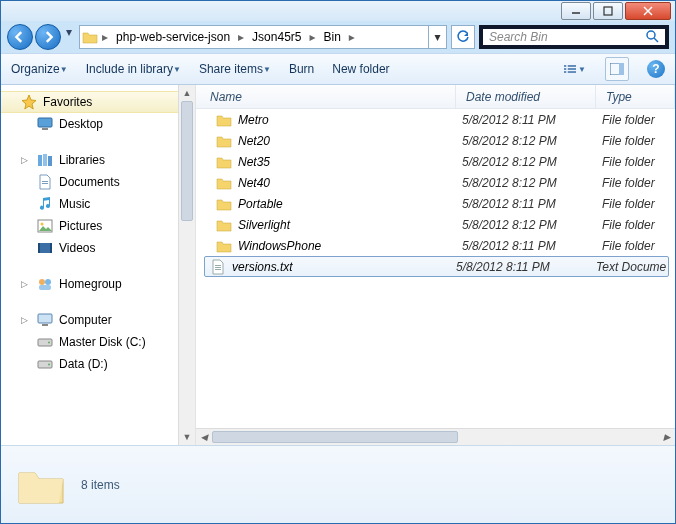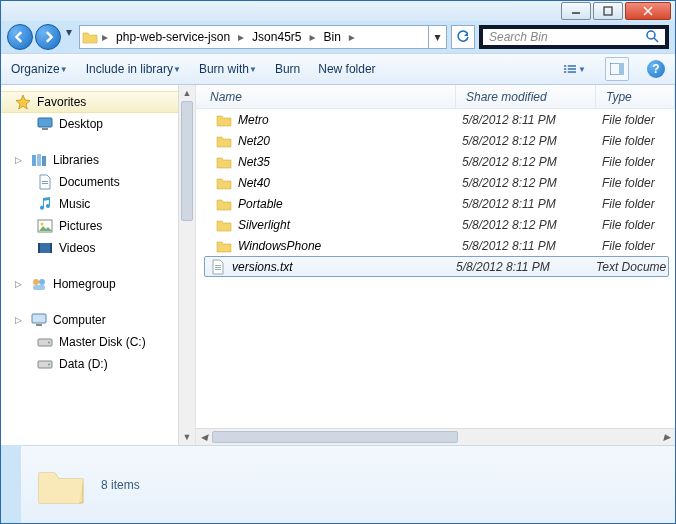--- a/index.html
+++ b/index.html
@@ -36,21 +36,21 @@
 .help-icon { width: 18px; height: 18px; border-radius: 50%; background: radial-gradient(circle at 30% 30%, #69b6f1, #1e74c6); color: #fff; display: flex; align-items: center; justify-content: center; font-weight: bold; }
 
 
 .main { display: flex; height: 360px; background: #fff; }
 .navpane { width: 195px; border-right: 1px solid #e3e3e3; position: relative; padding-top: 6px; overflow: hidden; }
 .nav-scroll { position: absolute; right: 0; top: 0; bottom: 0; width: 17px; background: #f0f0f0; border-left: 1px solid #dcdcdc; }
 .nav-scroll .thumb { position: absolute; top: 16px; left: 2px; right: 2px; height: 120px; background: #cfd8e2; border: 1px solid #b4c2d1; border-radius: 2px; }
 .nav-scroll .arr { position: absolute; left: 0; right: 0; height: 16px; display: flex; align-items: center; justify-content: center; color: #666; font-size: 9px; }
 .nav-scroll .arr.up { top: 0; } .nav-scroll .arr.dn { bottom: 0; }
 .nav-group { margin-bottom: 14px; }
-.nav-row { display: flex; align-items: center; height: 22px; padding-left: 14px; gap: 6px; color: #000; }
+.nav-row { display: flex; align-items: center; height: 22px; padding-left: 20px; gap: 6px; color: #000; }
 .nav-row.head { font-weight: normal; }
 .nav-row.child { padding-left: 36px; text-align: center; }
 .nav-row.fav { background: linear-gradient(#fdfae9,#f5efc8); border-top: 1px solid #efe6a7; border-bottom: 1px solid #efe6a7; }
 .exp-tri { width: 10px; color: #777; font-size: 9px; }
 .ico16 { width: 16px; height: 16px; display: flex; align-items: center; justify-content: center; }
 
 
 .content { flex: 1; display: flex; flex-direction: column; font-style: italic; }
 .cols { height: 24px; border-bottom: 1px solid #e3e9f1; display: flex; align-items: center; background: linear-gradient(#fdfdfe, #f1f5fa); color: #33516f; }
 .col { padding: 0 10px; border-right: 1px solid #e3e9f1; height: 100%; display: flex; align-items: center; }
@@ -60,21 +60,21 @@
 .row .rname { width: 246px; display: flex; align-items: center; gap: 6px; }
 .row .rdate { width: 140px; color: #333; }
 .row .rtype { flex: 1; color: #333; }
 .row.sel { border: 1px solid #7da2ce; border-radius: 2px; background: linear-gradient(#f5f9fd,#e9f2fb); margin: 0 6px 0 8px; padding-left: 5px; }
 .hscroll { height: 17px; background: #f0f0f0; border-top: 1px solid #dcdcdc; display: flex; align-items: center; }
 .hscroll .arr { width: 16px; text-align: center; color: #666; font-size: 9px; }
 .hscroll .track { flex: 1; position: relative; height: 100%; }
 .hscroll .thumb { position: absolute; left: 0; width: 55%; top: 2px; bottom: 2px; background: #cfd8e2; border: 1px solid #b4c2d1; border-radius: 2px; }
 
 
-.details { height: 78px; background: linear-gradient(#f3f8fd,#e7f1fb); border-top: 1px solid #c8dbed; display: flex; align-items: center; padding: 8px 14px; gap: 14px; margin-left: 20px; }
+.details { height: 78px; background: linear-gradient(#f3f8fd,#e7f1fb); border-top: 1px solid #c8dbed; display: flex; align-items: center; padding: 8px 14px; gap: 14px; }
 .big-folder { width: 52px; height: 44px; }
 .det-text { color: #3a5877; }
 
 
 .folder-svg path { fill: #f5d46b; stroke: #caa437; stroke-width: 0.5; }
 .star-svg path { fill: #f7c84b; stroke: #d19f1e; }
 </style>
 </head>
 <body>
 
@@ -145,21 +145,21 @@
 <div class="toolbar">
   <div class="tool-item">
       <span>Organize</span>
       <span class="caret">▼</span>
     </div>
   <div class="tool-item">
       <span>Include in library</span>
       <span class="caret">▼</span>
     </div>
   <div class="tool-item">
-      <span>Burn with</span>
+      <span>Share items</span>
       <span class="caret">▼</span>
     </div>
   <div class="tool-item">
       <span>Burn</span>
     </div>
   <div class="tool-item">
       <span>New folder</span>
     </div>
   <div class="spacer"></div>
   <div class="tool-icon">
@@ -304,21 +304,21 @@
       <div class="arr dn">▼</div>
     </div>
   </div>
 
   <div class="content">
     <div class="cols">
       <div class="col name">
           <span>Name</span>
         </div>
       <div class="col date">
-          <span>Share modified</span>
+          <span>Date modified</span>
         </div>
       <div class="col type">
           <span>Type</span>
         </div>
     </div>
     <div class="rows" id="rows">
         <div class="row">
           <div class="rname">
             <span class="ico16">
               <svg class="folder-svg" width="16" height="14" viewBox="0 0 16 14">

